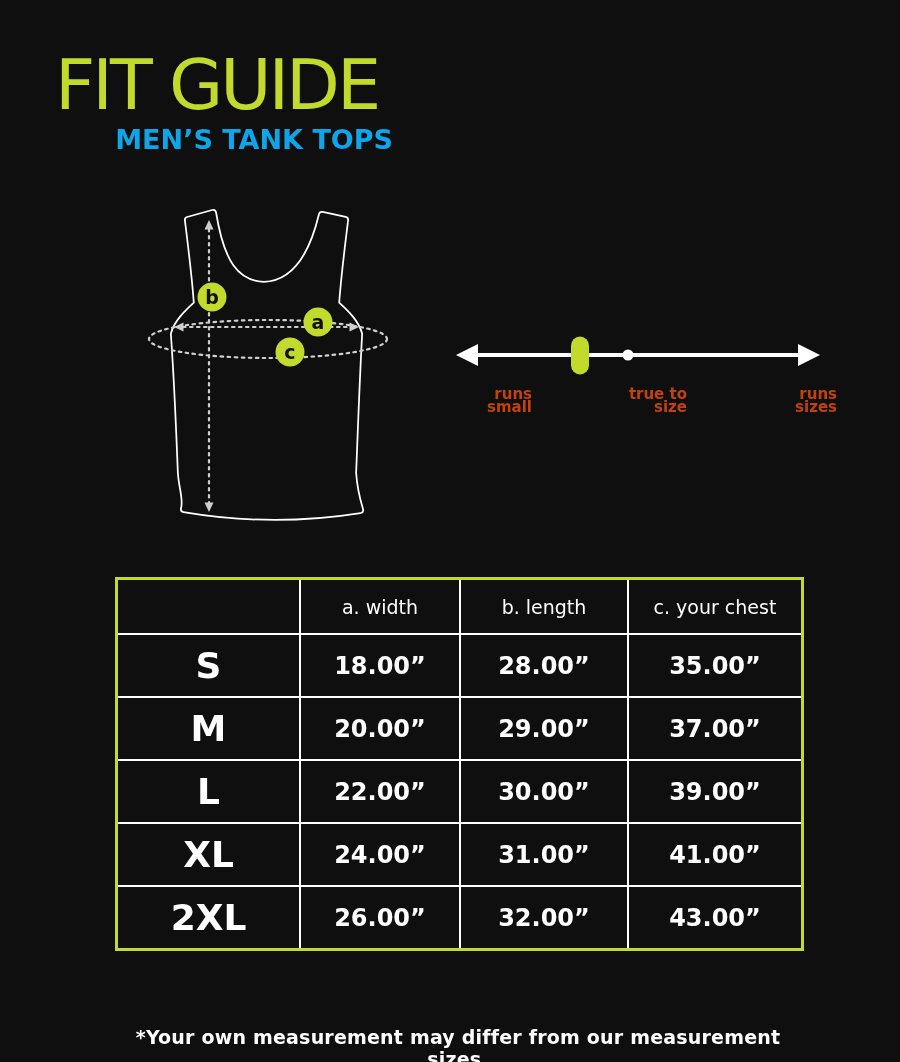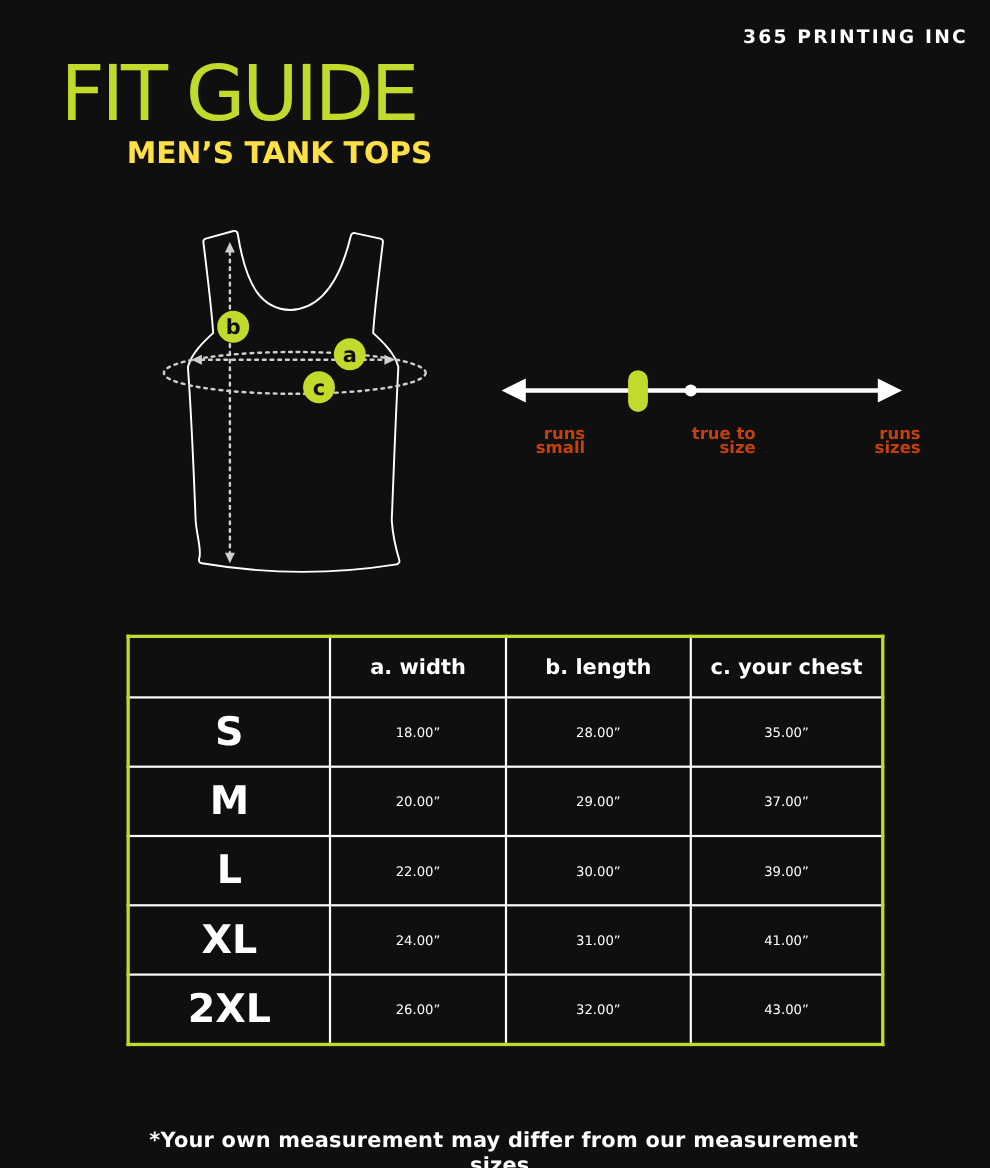--- a/index.html
+++ b/index.html
@@ -14,21 +14,21 @@
     position:absolute;top:24px;right:20px;
     font-size:17px;font-weight:bold;letter-spacing:2px;color:#fff;
   }
   .title{
     position:absolute;left:55px;top:50px;
     font-size:70px;font-weight:normal;letter-spacing:-3px;line-height:70px;
     color:#c1da2b;
   }
   .subtitle{
     position:absolute;left:55px;top:124px;width:338px;text-align:right;
-    font-size:27px;font-weight:bold;letter-spacing:0px;color:#fde047;
+    font-size:27px;font-weight:bold;letter-spacing:0px;color:#0ea5e9;
   }
   
   .tank-svg{position:absolute;left:140px;top:200px;width:264px;height:350px;}
   .scale-svg{position:absolute;left:450px;top:325px;width:380px;height:65px;}
   .scale-label{
     position:absolute;top:388px;text-align:right;
     font-size:15px;font-weight:bold;line-height:13px;color:#c2410c;
   }
   .scale-label.left{left:440px;width:92px;}
   .scale-label.center{left:587px;width:100px;}
@@ -37,39 +37,38 @@
   .size-table{
     position:absolute;left:115px;top:577px;
     border-collapse:collapse;table-layout:fixed;
     background:#0f0f0f;
   }
   .size-table td,.size-table th{
     border:2px solid #ffffff;color:#fff;text-align:center;vertical-align:middle;
     padding:0;
   }
   .size-table{border:3px solid #c1da2b;}
-  .size-table th{height:53px;font-size:19px;font-weight:bold;}
+  .size-table th{height:53px;font-size:19px;font-weight:normal;}
   .size-table td{height:61px;}
   .col-size{width:181px;}
   .col-a{width:158px;}
   .col-b{width:166px;margin-left:39px;}
   .col-c{width:172px;}
   .cell-size{font-size:36px;font-weight:bold;}
-  .cell-val{font-size:12px;font-weight:normal;}
+  .cell-val{font-size:24px;font-weight:bold;}
   .footnote{
     position:absolute;left:115px;top:1026px;width:686px;text-align:center;
     font-size:19px;font-weight:bold;letter-spacing:0.2px;color:#fff;
   }
 </style>
 </head>
 <body>
 
 <div class="stage">
 
-  <div class="brand">365 PRINTING INC</div>
   <div class="title">FIT GUIDE</div>
   <div class="subtitle">MEN’S TANK TOPS</div>
 
   <svg class="tank-svg" viewBox="140 200 264 350" xmlns="http://www.w3.org/2000/svg">
 
     <g>
       <path d="M 188,220 L 213,213
                C 221,263 236,284 264,285
                C 292,284 311,261 322,215
                L 345,220

